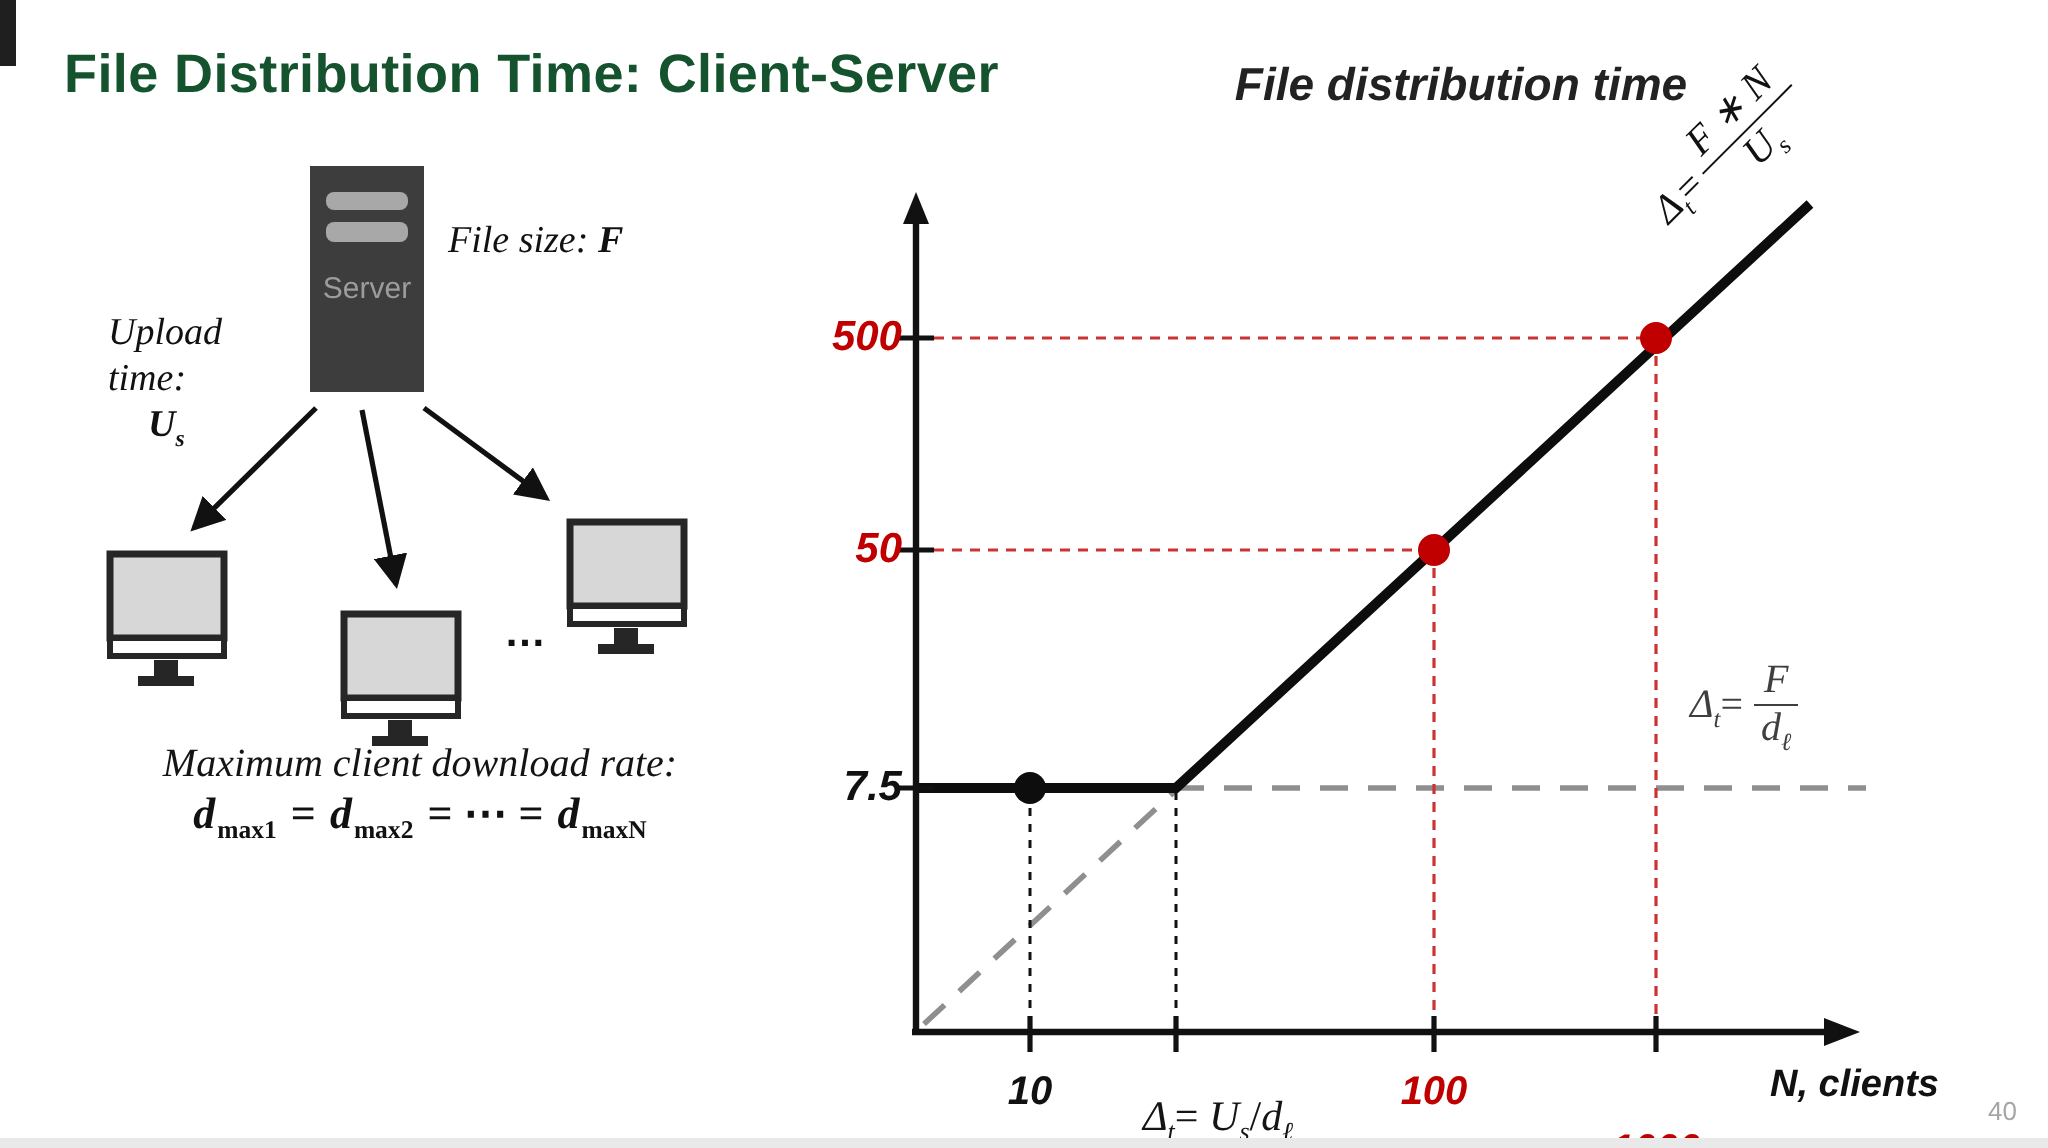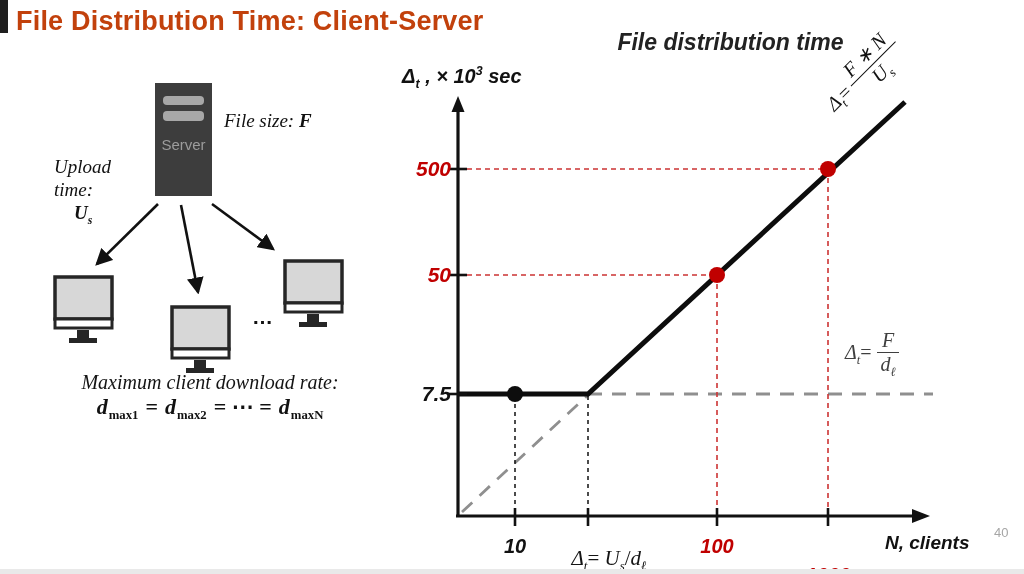--- a/index.html
+++ b/index.html
@@ -1,20 +1,20 @@
 <!DOCTYPE html>
 <html><head>
 <meta charset="utf-8">
 <style>
   html,body{margin:0;padding:0;background:#fff;}
   .slide{position:relative;width:1024px;height:574px;background:#ffffff;overflow:hidden;
          font-family:"Liberation Sans",sans-serif;color:#111;}
   .abs{position:absolute;}
   .layer{position:absolute;left:0;top:0;}
-  .title{margin:0;font-size:27px;font-weight:600;letter-spacing:.2px;color:#c2410c;}
+  .title{margin:16px;font-size:27px;font-weight:600;letter-spacing:.2px;color:#14532d;}
   .serif-it{font-family:"Liberation Serif",serif;font-style:italic;margin-top:28px;}
   .math{font-family:"Liberation Serif",serif;font-style:italic;}
   .math .eq{font-style:normal;}
   sub.s{font-size:.62em;font-style:italic;}
   sup.s{font-size:.62em;}
   .axis-num{font-weight:700;font-style:italic;font-size:21px;}
   .red{color:#c00000;}
   .center{text-align:center;}
   .right{text-align:right;}
   .server-label{color:#9c9c9c;font-size:15px;text-align:center;}
@@ -136,23 +136,20 @@
           <span>1</span>
         </span></span><span class="sep">=</span><span><span>d</span><span class="supsub">
           <span>max</span>
           <span>2</span>
         </span></span><span class="sep">= ⋯ =</span><span><span>d</span><span class="supsub">
           <span>max</span>
           <span>N</span>
         </span></span>
   </div>
 
-  <div class="abs ylab" style="left:402px;top:64px;">
-    <span>Δ</span><sub class="s">t</sub><span> , × 10</span><sup class="s">3</sup><span> sec</span>
-  </div>
 
   <div class="abs chart-title center" style="left:608px;top:29px;width:245px;">File distribution time</div>
 
   <div class="abs rotwrap" style="left:788px;top:22px;width:155px;height:106px;">
     <div class="rot math" style="font-size:20px;">
       <span>Δ</span><sub class="s">t</sub><span class="eq">=</span><span class="frac">
           <span class="num">F ∗ N</span>
           <span class="den"><span>U</span><sub class="s">s</sub></span>
         </span>
     </div>
@@ -170,16 +167,16 @@
   <div class="abs axis-num right" style="left:400px;top:382px;width:51px;">7.5</div>
 
   <div class="abs axis-num center" style="left:495px;top:535px;width:40px;font-size:20px;">10</div>
   <div class="abs math thresh-formula center" style="left:548px;top:546px;width:122px;">
     <span>Δ</span><sub class="s">t</sub><span class="eq">= </span> <span>U</span><sub class="s">s</sub><span class="eq">/</span><span>d</span><sub class="s">ℓ</sub>
   </div>
   <div class="abs axis-num red center" style="left:694px;top:535px;width:46px;font-size:20px;">100</div>
   <div class="abs axis-num red center" style="left:801px;top:564px;width:54px;font-size:20px;">1000</div>
   <div class="abs axis-num" style="left:885px;top:532px;font-size:19px;">N, clients</div>
 
-  <div class="abs page-num" style="left:994px;top:525px;">40</div>
+  <div class="abs page-num" style="left:994px;top:548px;">40</div>
 
   <div class="bottom-strip"></div>
 </div>
 
 </body></html>

